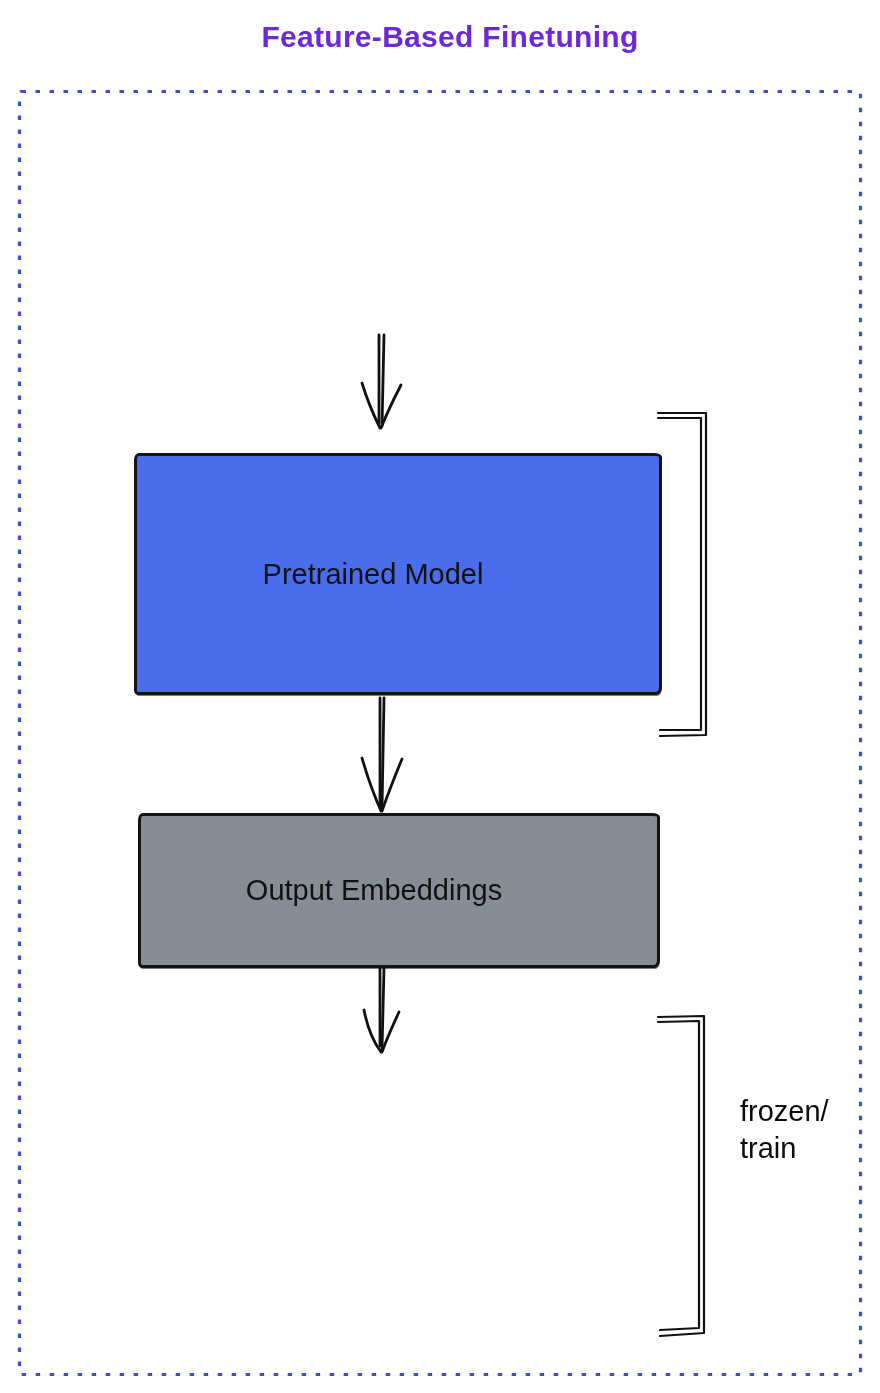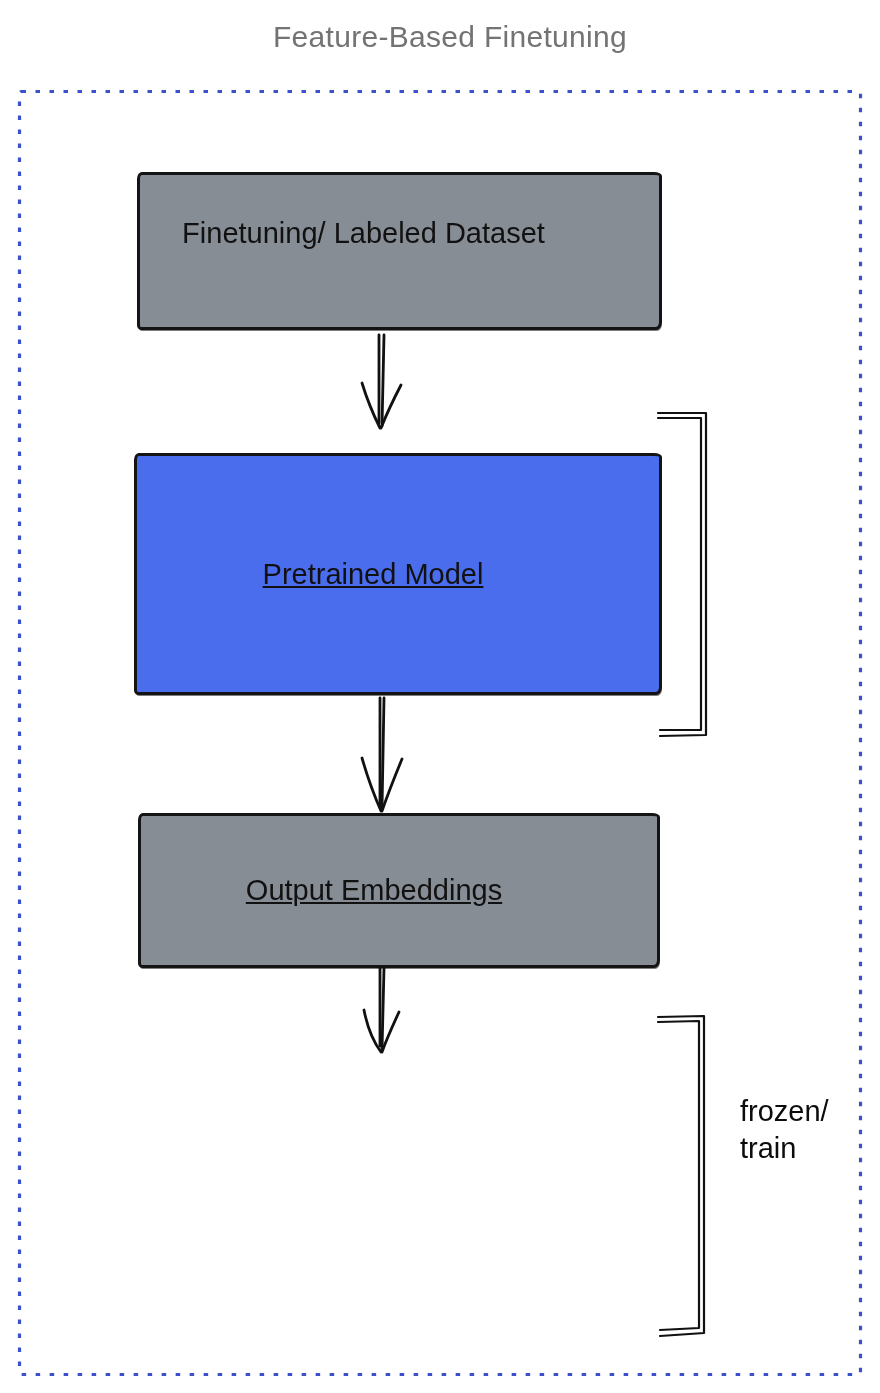--- a/index.html
+++ b/index.html
@@ -43,21 +43,21 @@
     align-items: center;
     justify-content: center;
     box-sizing: border-box;
   }
   .box-label {
     font-size: 29px;
     color: #111111;
     white-space: nowrap;
   }
   .shift-a { transform: translate(-36px, -18px); }
-  .shift-b { transform: translateX(-25px); text-decoration: underline; }
+  .shift-b { transform: translateX(-25px); }
   .box-dataset    { left: 137px; top: 172px; width: 525px; height: 158px; }
   .box-pretrained { left: 134px; top: 453px; width: 528px; height: 242px; }
   .box-embeddings { left: 138px; top: 813px; width: 522px; height: 155px; }
   .box-classifier { left: 140px; top: 1048px; width: 522px; height: 247px; }
   .arrow { position: absolute; }
   .arrow path {
     stroke: #111111;
     stroke-width: 2.8;
     fill: none;
     stroke-linecap: round;
@@ -84,29 +84,26 @@
     white-space: nowrap;
   }
   .label-keep  { left: 739px; top: 496px; }
   .label-train { left: 740px; top: 1093px; }
 </style>
 </head>
 <body>
 
 <div class="canvas">
 
-  <h1 class="title" style="color: #737373;">Feature-Based Finetuning</h1>
+  <h1 class="title" style="color: #6d28d9; font-weight: bold;">Feature-Based Finetuning</h1>
 
   <svg class="frame-svg" viewBox="0 0 880 1393">
     <rect x="19.5" y="91.5" width="841" height="1283" fill="none" stroke-width="3.2" stroke-dasharray="4.5 9.5" rx="2" stroke="#3B51C9"></rect>
   </svg>
 
-  <div class="box box-dataset" style="background: rgb(135, 141, 149);">
-    <span class="box-label shift-a">Finetuning/ Labeled Dataset</span>
-  </div>
 
   <svg class="arrow arrow-1" width="52" height="98" viewBox="0 0 52 98">
     <path d="M24,2 L24,90"></path>
     <path d="M29,2 L27,93"></path>
     <path d="M7,50 Q14,73 25,95"></path>
     <path d="M46,52 Q34,75 26,95"></path>
   </svg>
 
   <div class="box box-pretrained" style="background: rgb(74, 109, 238);">
     <span class="box-label shift-b">Pretrained Model</span>

